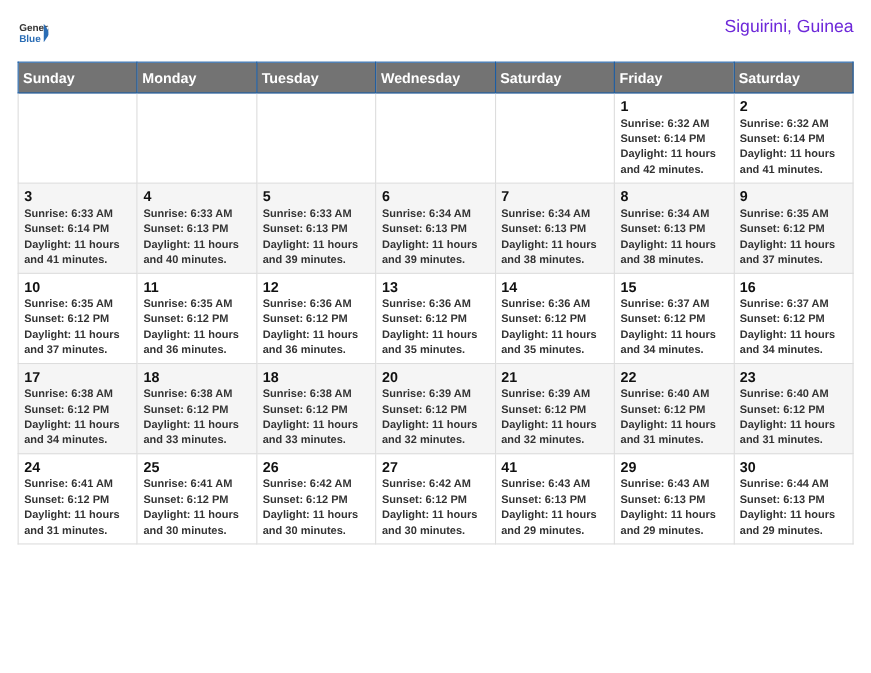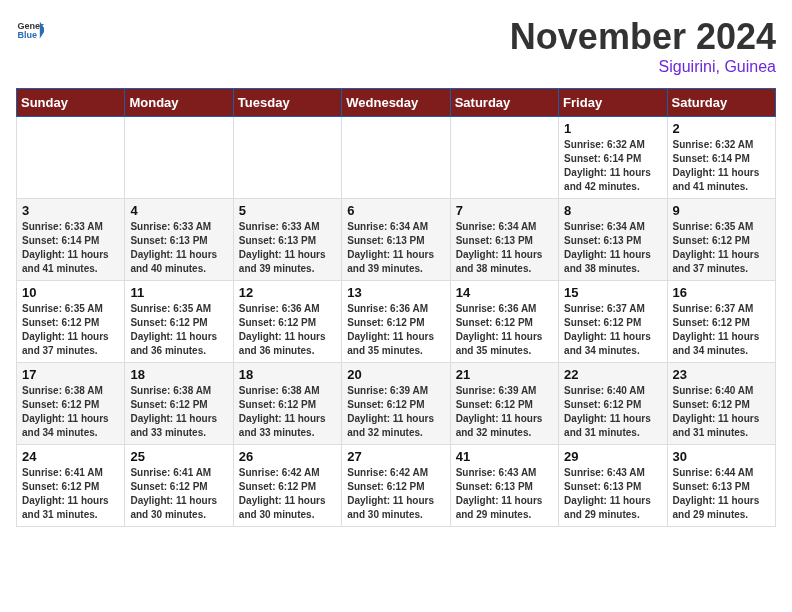--- a/index.html
+++ b/index.html
@@ -36,21 +36,21 @@
     .location {
       font-size: 16px;
       color: #6d28d9;
     }
     .calendar {
       width: 100%;
       border-collapse: collapse;
       border: 1px solid #ccc;
     }
     .calendar th {
-      background: #7f1d1d;
+      background: #737373;
       color: #fff;
       font-size: 13px;
       font-weight: bold;
       padding: 6px 4px;
       text-align: left;
       border: 1px solid #1a5da5;
     }
     .calendar td {
       vertical-align: top;
       padding: 4px 5px;
@@ -85,21 +85,20 @@
 
 <div class="header">
   <div class="logo">
     <svg class="logo-icon" viewBox="0 0 40 40">
       <text x="2" y="18" font-size="13" font-weight="bold" fill="#333" font-family="Arial">General</text>
       <text x="2" y="32" font-size="13" font-weight="bold" fill="#2a6db5" font-family="Arial">Blue</text>
       <polygon points="34,8 42,20 34,32" fill="#2a6db5"></polygon>
     </svg>
   </div>
   <div class="title-block">
-    <div class="month-title">November 2024</div>
     <div class="location">Siguirini, Guinea</div>
   </div>
 </div>
 
 <table class="calendar">
   <thead>
     <tr>
     <th>Sunday</th>
         <th>Monday</th>
         <th>Tuesday</th>

